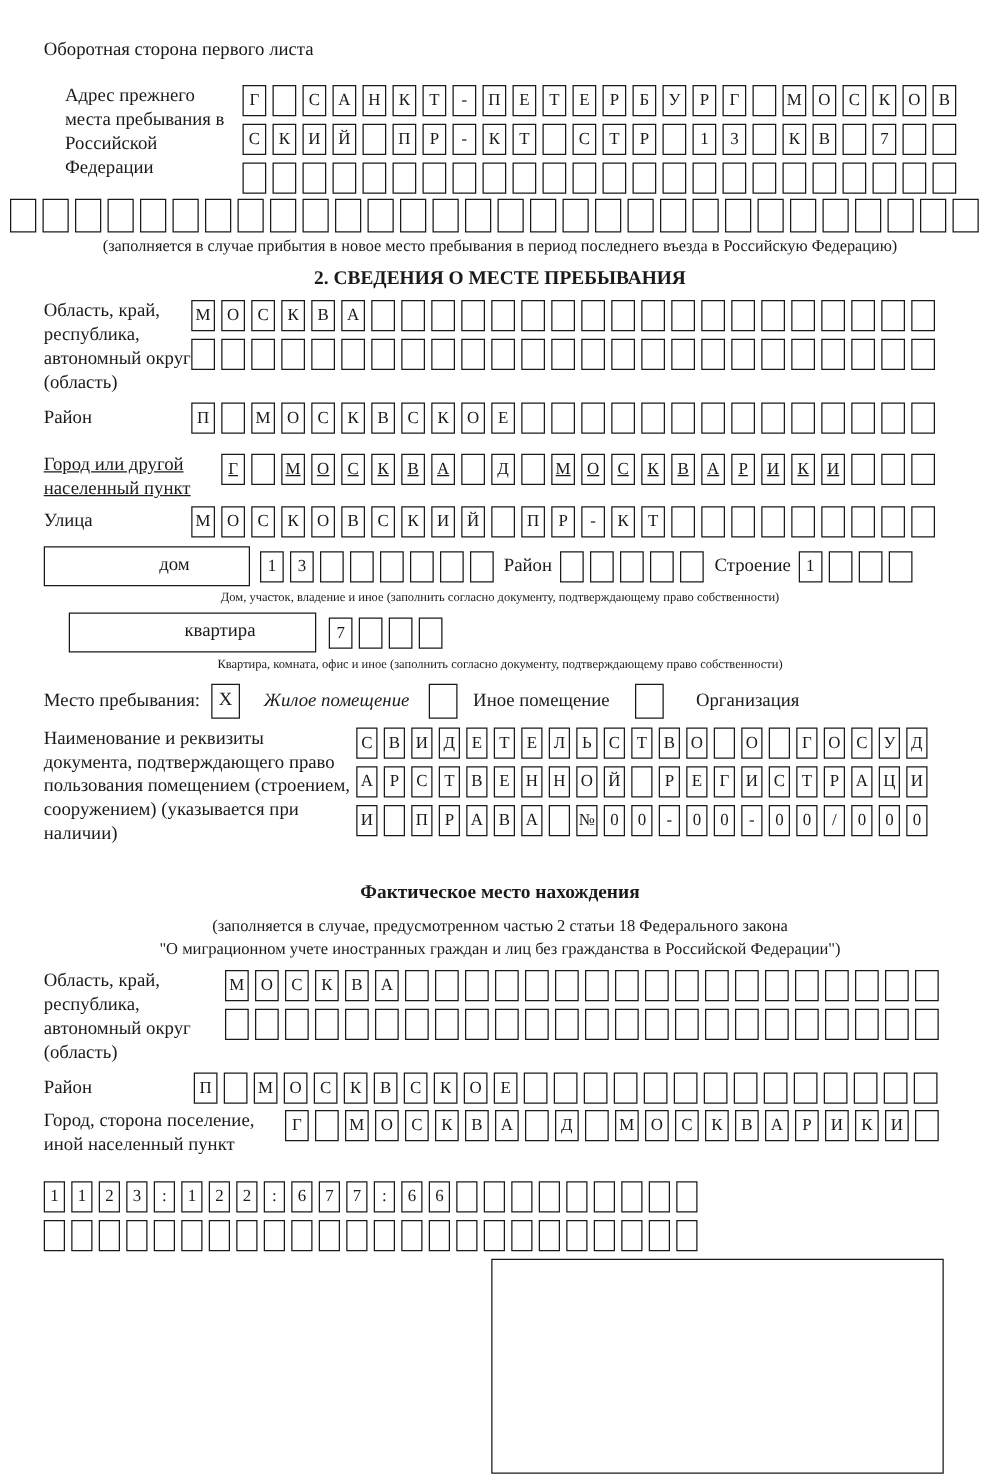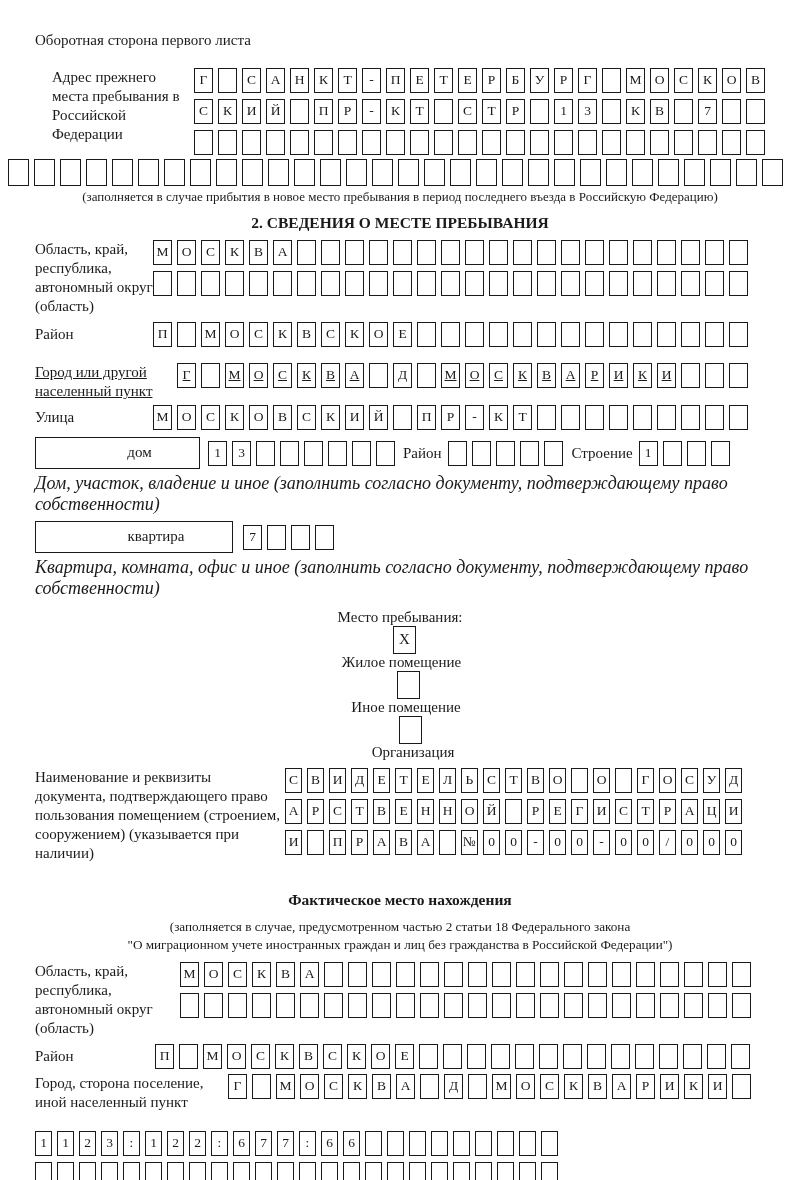--- a/index.html
+++ b/index.html
@@ -11,28 +11,28 @@
   .flabel{font-size:15px;line-height:19px;flex:none;}
   .rows{flex:none;}
   .cellrow{display:flex;gap:5px;flex:none;}
   .cell{flex:none;width:19px;height:25px;border:1.6px solid #1a1a1a;box-sizing:border-box;
         font-size:13.5px;line-height:22px;text-align:center;background:#fff;}
   .c22 .cell{width:17px;}
   .fullrow{margin-left:-27px;margin-top:4px;}
   .fullrow .cell{width:21px;height:27px;}
   .rgap{margin-top:6px;}
   .caption{font-size:13px;text-align:center;margin-top:3px;}
-  .caption-left{font-size:18px;text-align:left;margin-top:4px;font-style:italic;}
+  .caption-left{font-size:10px;text-align:center;margin-top:4px;}
   .sec-title{font-size:15.5px;font-weight:bold;text-align:center;margin-top:9px;}
   .widebox{flex:none;border:1.6px solid #1a1a1a;box-sizing:border-box;height:32px;
            font-size:15px;line-height:29px;text-align:center;background:#fff;padding-left:44px;}
   .inlabel{flex:none;font-size:15px;line-height:30px;}
   .chk{flex:none;width:23px;height:28px;border:1.6px solid #1a1a1a;box-sizing:border-box;
        font-size:15px;line-height:25px;text-align:center;background:#fff;}
-  .stayrow{display:flex;align-items:center;margin-top:10px;flex-direction:column;}
+  .stayrow{display:flex;align-items:center;margin-top:10px;}
   .staylabel{font-size:15px;flex:none;}
   .note-center{font-size:13px;text-align:center;width:420px;margin-top:3px;}
   .stamp-box{width:362px;height:172px;border:1.7px solid #1a1a1a;box-sizing:border-box;
              margin-left:358px;margin-top:6px;background:#fff;}
   .fact-caption{font-size:13.2px;text-align:center;line-height:18px;}
 </style>
 </head>
 <body>
 
 <div class="page">
@@ -333,35 +333,35 @@
     <div class="inlabel" style="margin-left:9px;">Строение</div>
     <div class="cellrow" style="margin-left:6px;">
         <span class="cell">1</span>
         <span class="cell"></span>
         <span class="cell"></span>
         <span class="cell"></span>
       </div>
   </div>
   <div class="caption-left">Дом, участок, владение и иное (заполнить согласно документу, подтверждающему право собственности)</div>
 
-  <div class="frow" style="margin-top:6px;align-items:center;">
+  <div class="frow" style="margin-top:6px;align-items:center;margin-left:20px;">
     <div class="widebox" style="width:198px;">квартира</div>
     <div class="cellrow" style="margin-left:10px;">
         <span class="cell">7</span>
         <span class="cell"></span>
         <span class="cell"></span>
         <span class="cell"></span>
       </div>
   </div>
   <div class="caption-left">Квартира, комната, офис и иное (заполнить согласно документу, подтверждающему право собственности)</div>
 
   <div class="stayrow">
     <div class="staylabel">Место пребывания:</div>
     <div class="chk" style="margin-left:9px;">X</div>
-    <div class="staylabel" style="margin-left:3px;">Жилое помещение</div>
+    <div class="staylabel" style="margin-left:19px;font-style:italic;">Жилое помещение</div>
     <div class="chk" style="margin-left:16px;"></div>
     <div class="staylabel" style="margin-left:12px;">Иное помещение</div>
     <div class="chk" style="margin-left:20px;"></div>
     <div class="staylabel" style="margin-left:26px;">Организация</div>
   </div>
 
   <div class="frow" style="margin-top:7px;">
     <div class="flabel" style="width:250px;">Наименование и реквизиты документа, подтверждающего право пользования помещением (строением, сооружением) (указывается при наличии)</div>
     <div class="rows c22">
       <div class="cellrow">

